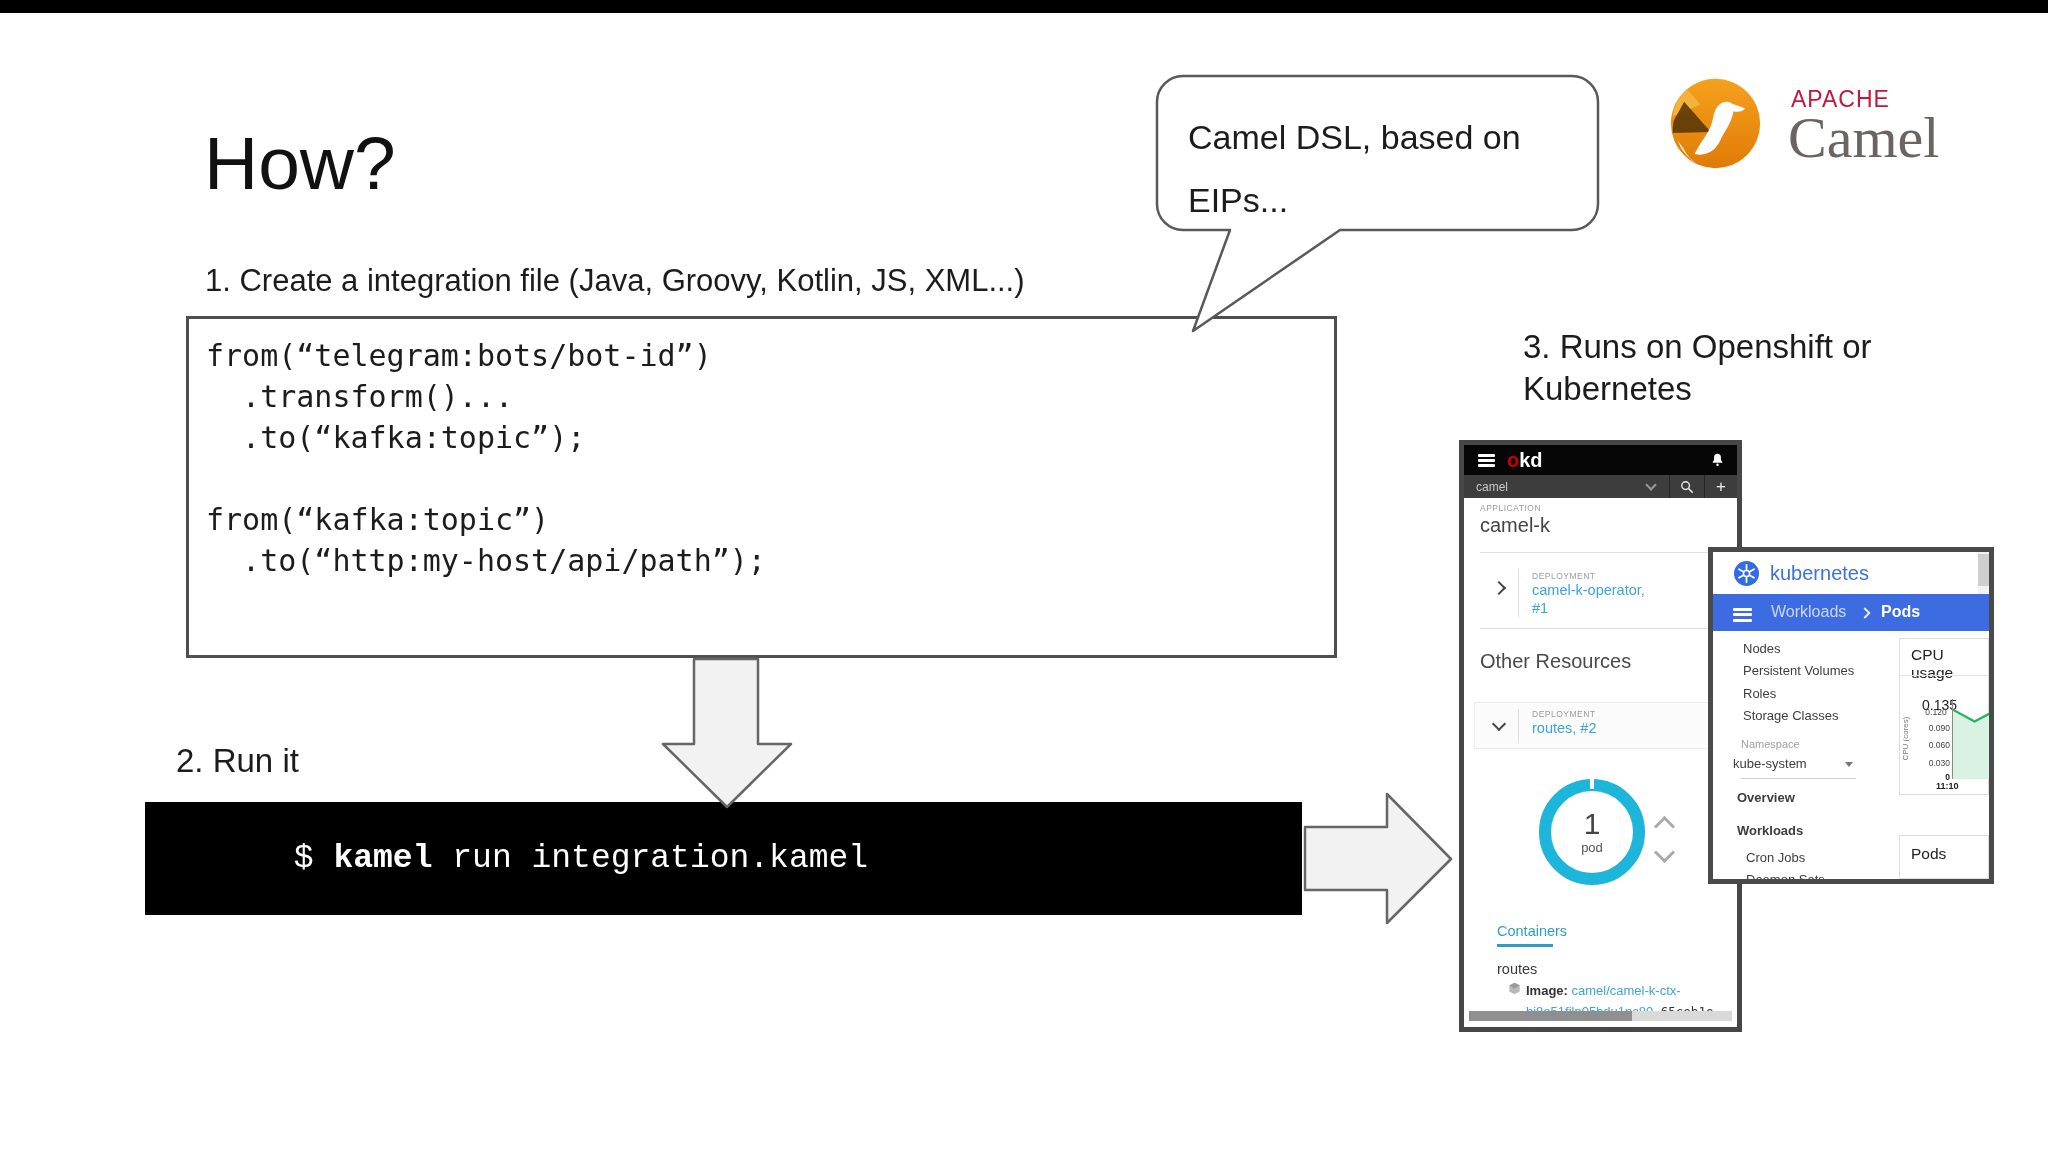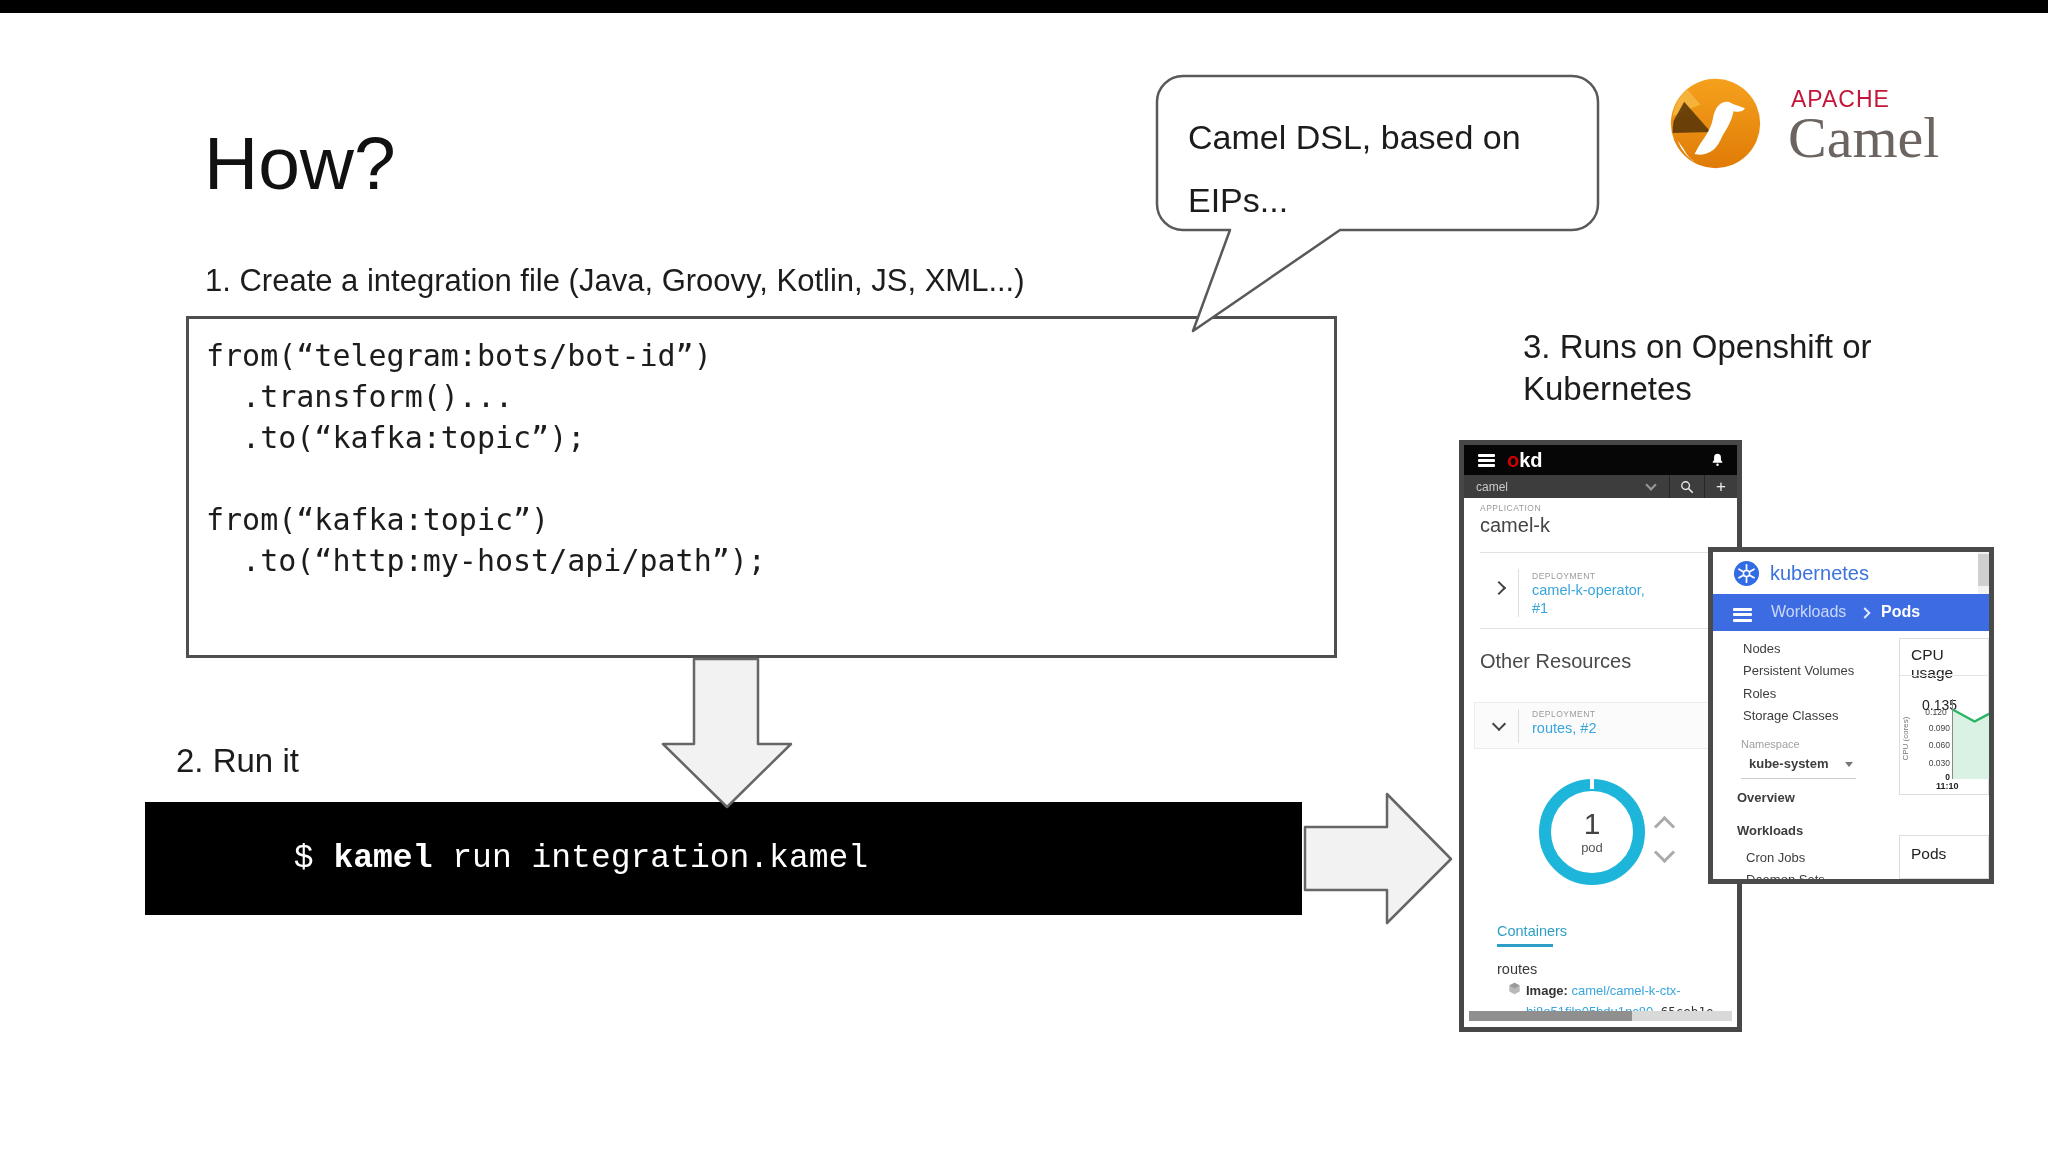--- a/index.html
+++ b/index.html
@@ -188,21 +188,21 @@
       <span class="ch chR" style="left:148px;top:15px;width:6px;height:6px;border-color:rgba(255,255,255,.85)"></span>
       <span class="abs" style="left:168px;top:9px;font-size:16px;color:#fff;font-weight:bold">Pods</span>
     </div>
 
     <div class="k8s-item" style="left:30px;top:89px">Nodes</div>
     <div class="k8s-item" style="left:30px;top:111px">Persistent Volumes</div>
     <div class="k8s-item" style="left:30px;top:134px">Roles</div>
     <div class="k8s-item" style="left:30px;top:156px">Storage Classes</div>
 
     <div class="k8s-item" style="left:28px;top:186px;font-size:11px;color:#a0a0a0">Namespace</div>
-    <div class="k8s-item" style="left:36px;top:204px;font-weight:bold">kube-system</div>
+    <div class="k8s-item" style="left:20px;top:204px;font-weight:normal">kube-system</div>
     <div class="tri" style="left:132px;top:210px"></div>
     <div class="abs" style="left:28px;top:226px;width:115px;height:1px;background:#cfcfcf"></div>
 
     <div class="k8s-item" style="left:24px;top:238px;font-weight:bold">Overview</div>
     <div class="k8s-item" style="left:24px;top:271px;font-weight:bold">Workloads</div>
     <div class="k8s-item" style="left:33px;top:298px">Cron Jobs</div>
     <div class="k8s-item" style="left:33px;top:320px">Daemon Sets</div>
 
     <div class="k8s-card" style="left:186px;top:86px;width:90px;height:157px">
       <div style="position:absolute;left:11px;top:7px;font-size:15.5px;color:#222">CPU usage</div>

